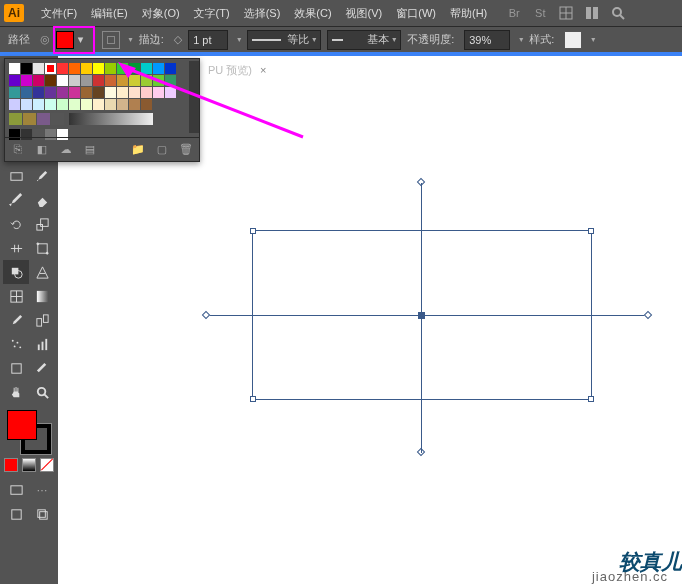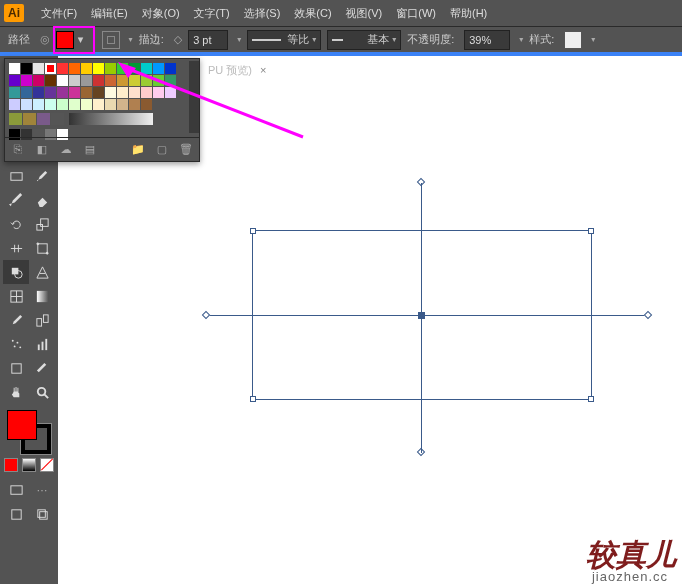--- a/index.html
+++ b/index.html
@@ -58,51 +58,74 @@
 .sw-scroll{position:absolute;right:0;top:2px;width:10px;height:72px;background:#3a3a3a}
 .sw-grad{position:absolute;left:64px;top:54px;width:84px;height:12px;background:linear-gradient(90deg,#333,#eee)}
 .sw-folders{position:absolute;left:4px;top:54px;display:flex;gap:1px}
 .sw-folders span{width:13px;height:12px;display:block}
 .sw-bottom{position:absolute;left:0;bottom:0;width:100%;height:24px;border-top:1px solid #2a2a2a;display:flex;align-items:center;gap:10px;padding:0 6px;color:#aaa}
 .sw-bottom span{width:14px;height:14px;display:inline-flex;align-items:center;justify-content:center}
 
 .arrow-line{position:absolute;left:118px;top:62px;width:190px;height:80px;z-index:40;pointer-events:none}
 .arrow-line svg{width:100%;height:100%}
 
-.watermark{position:absolute;right:6px;bottom:8px;font-size:30px;font-weight:900;color:#7f1d1d;font-style:italic}
+.watermark{position:absolute;right:0;bottom:8px;font-size:21px;font-weight:900;color:#0c4a6e;font-style:italic}
 .wm-sub{position:absolute;right:14px;bottom:0;font-size:13px;color:#666;letter-spacing:1px}
 </style>
 </head>
 <body>
 
 <div class="menubar">
   <div class="ai-logo">Ai</div>
   <div class="menu-item">文件(F)</div>
   <div class="menu-item">编辑(E)</div>
   <div class="menu-item">对象(O)</div>
   <div class="menu-item">文字(T)</div>
   <div class="menu-item">选择(S)</div>
   <div class="menu-item">效果(C)</div>
   <div class="menu-item">视图(V)</div>
   <div class="menu-item">窗口(W)</div>
   <div class="menu-item">帮助(H)</div>
+  <div class="menu-icons">
+    <span>Br</span>
+    <span>St</span>
+    <span>
+        <svg viewBox="0 0 16 16" fill="none" stroke="#aaa">
+          <rect x="2" y="2" width="12" height="12"></rect>
+          <line x1="8" y1="2" x2="8" y2="14"></line>
+          <line x1="2" y1="8" x2="14" y2="8"></line>
+        </svg>
+      </span>
+    <span>
+        <svg viewBox="0 0 16 16" fill="#aaa">
+          <rect x="2" y="2" width="5" height="12"></rect>
+          <rect x="9" y="2" width="5" height="12"></rect>
+        </svg>
+      </span>
+    <span>
+        <svg viewBox="0 0 16 16" fill="none" stroke="#aaa" stroke-width="2">
+          <circle cx="7" cy="7" r="4"></circle>
+          <line x1="10" y1="10" x2="14" y2="14"></line>
+        </svg>
+      </span>
+  </div>
 </div>
 
 <div class="optbar">
   <span class="opt-label">路径</span>
   <span style="color:#aaa">◎</span>
   <div class="swatch-well">
     <div class="swatch-box" style="background:#f00"></div>
     <div class="swatch-dd">▾</div>
   </div>
   <div class="box-icon"></div>
   <span class="down">▾</span>
   <span class="opt-label">描边:</span>
   <span style="color:#aaa">◇</span>
-  <div class="opt-in opt-num">3 pt</div>
+  <div class="opt-in opt-num">1 pt</div>
     <span class="down">▾</span>
   <div class="linebox">
       <div class="ln"></div>
       <span style="margin-left:6px">等比</span>
       <span class="down">▾</span>
     </div>
   <div class="linebox">
       <div class="ln"></div>
       <span style="margin-left:24px">基本</span>
       <span class="down">▾</span>

